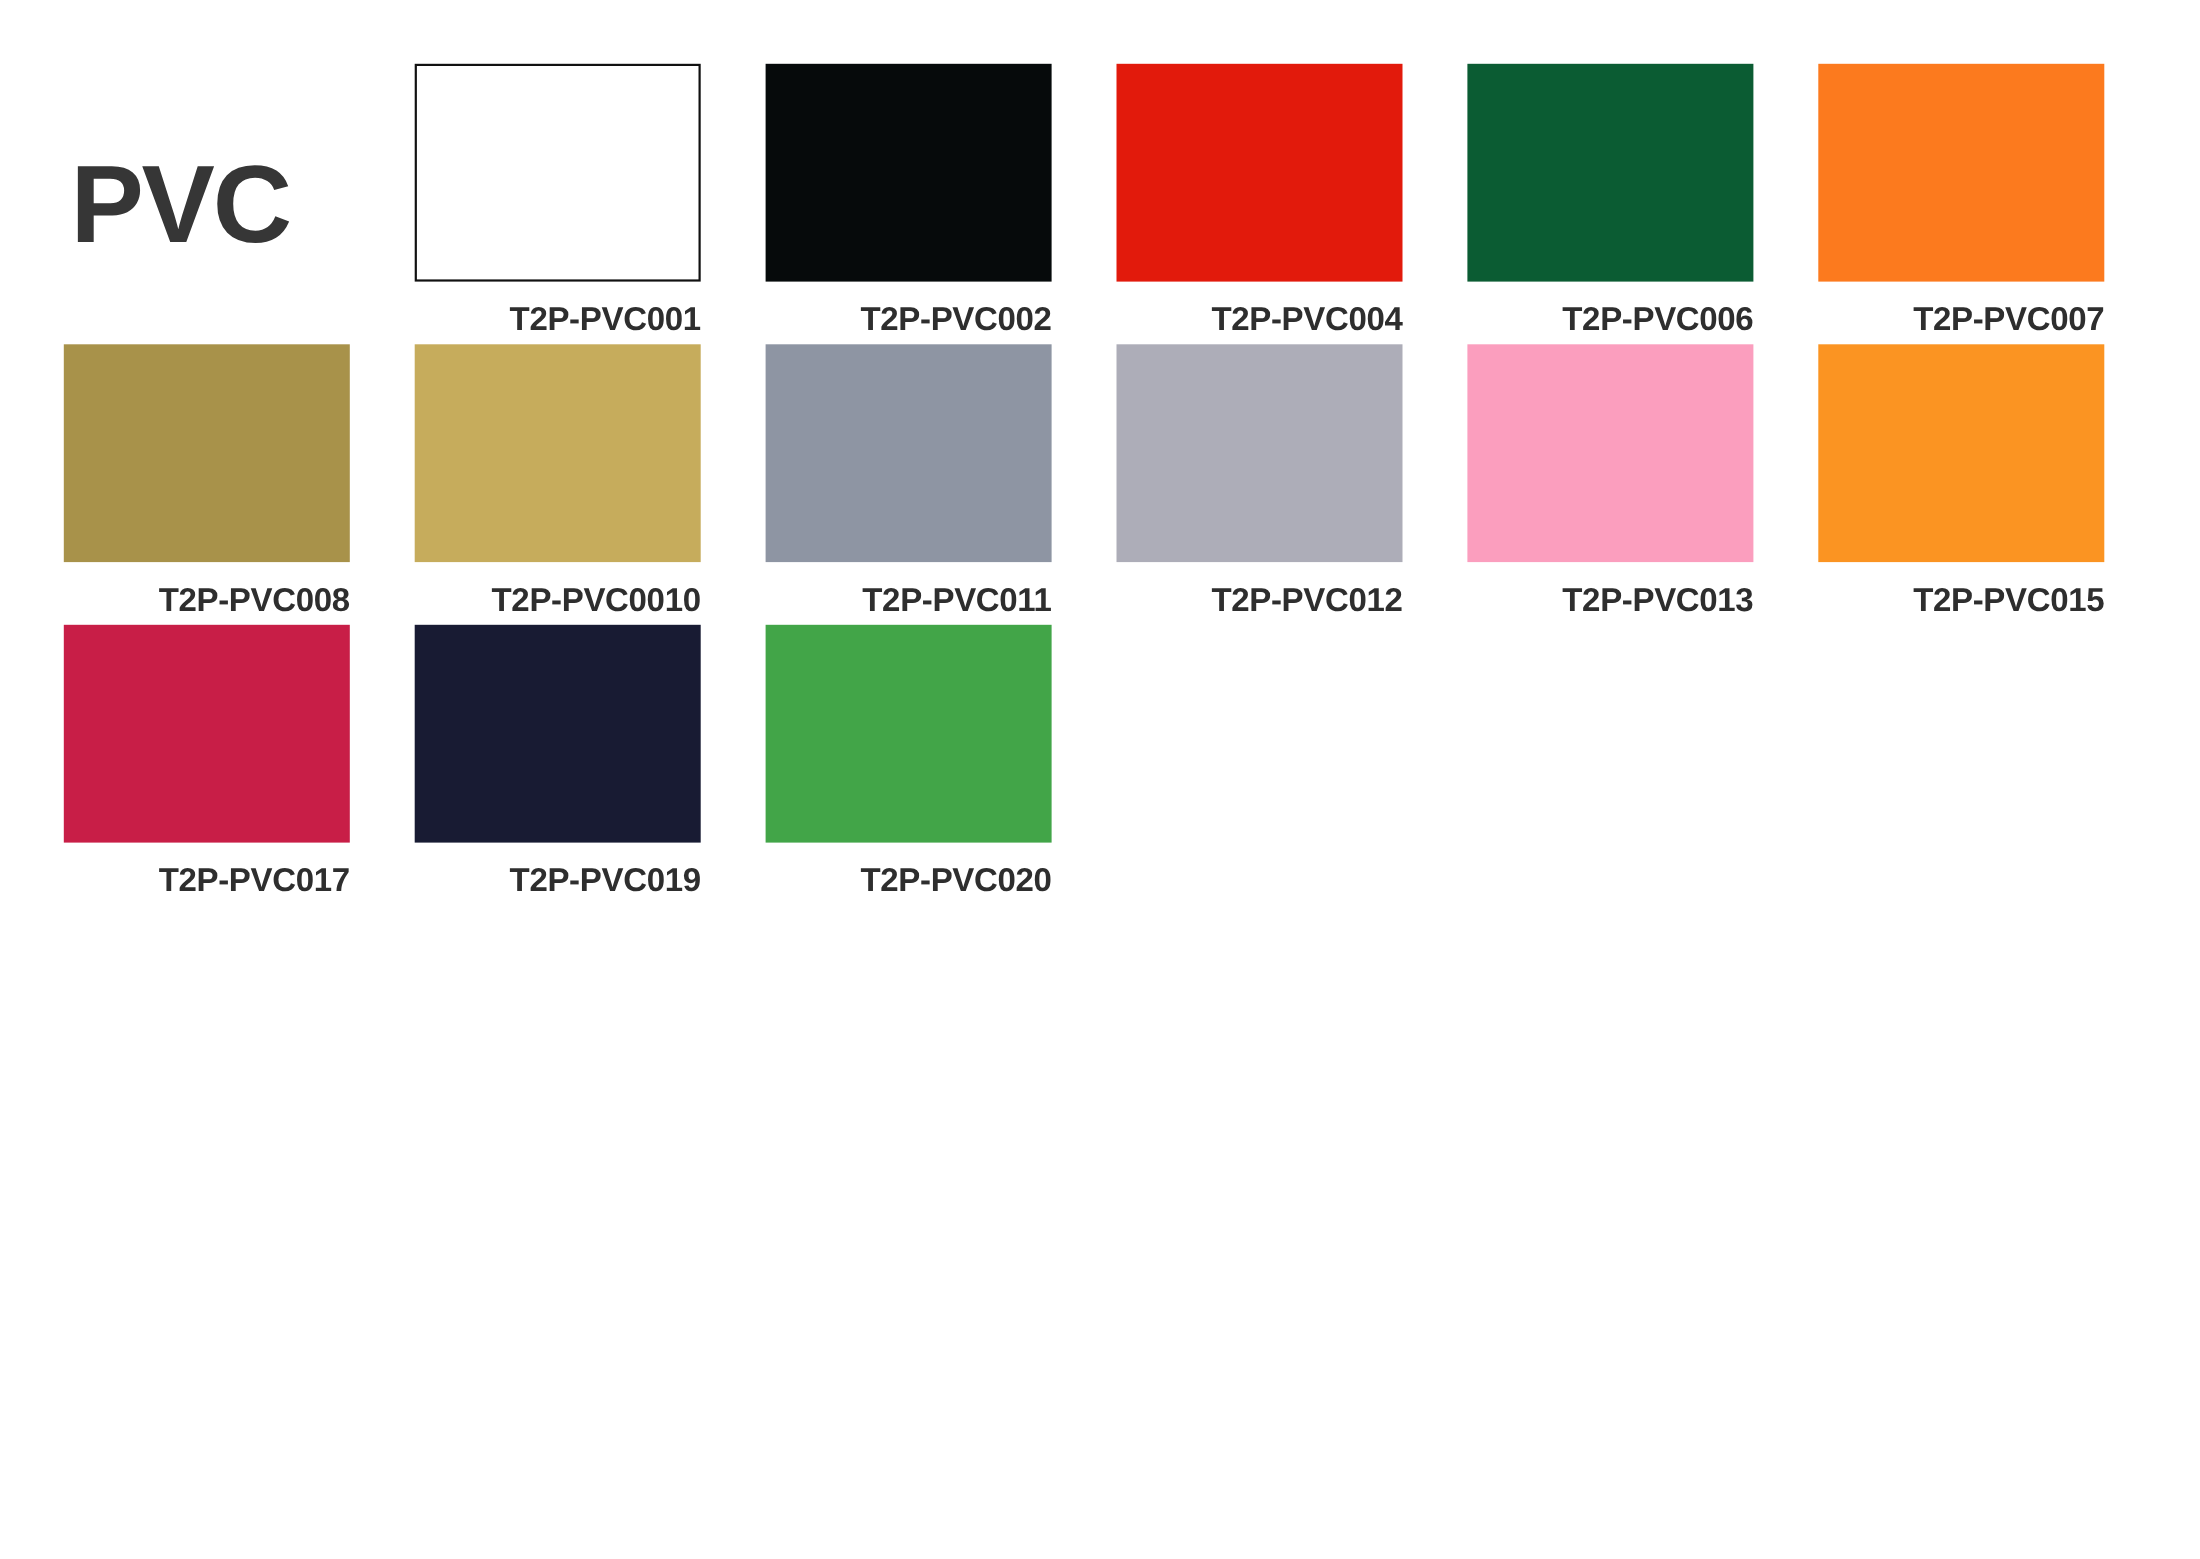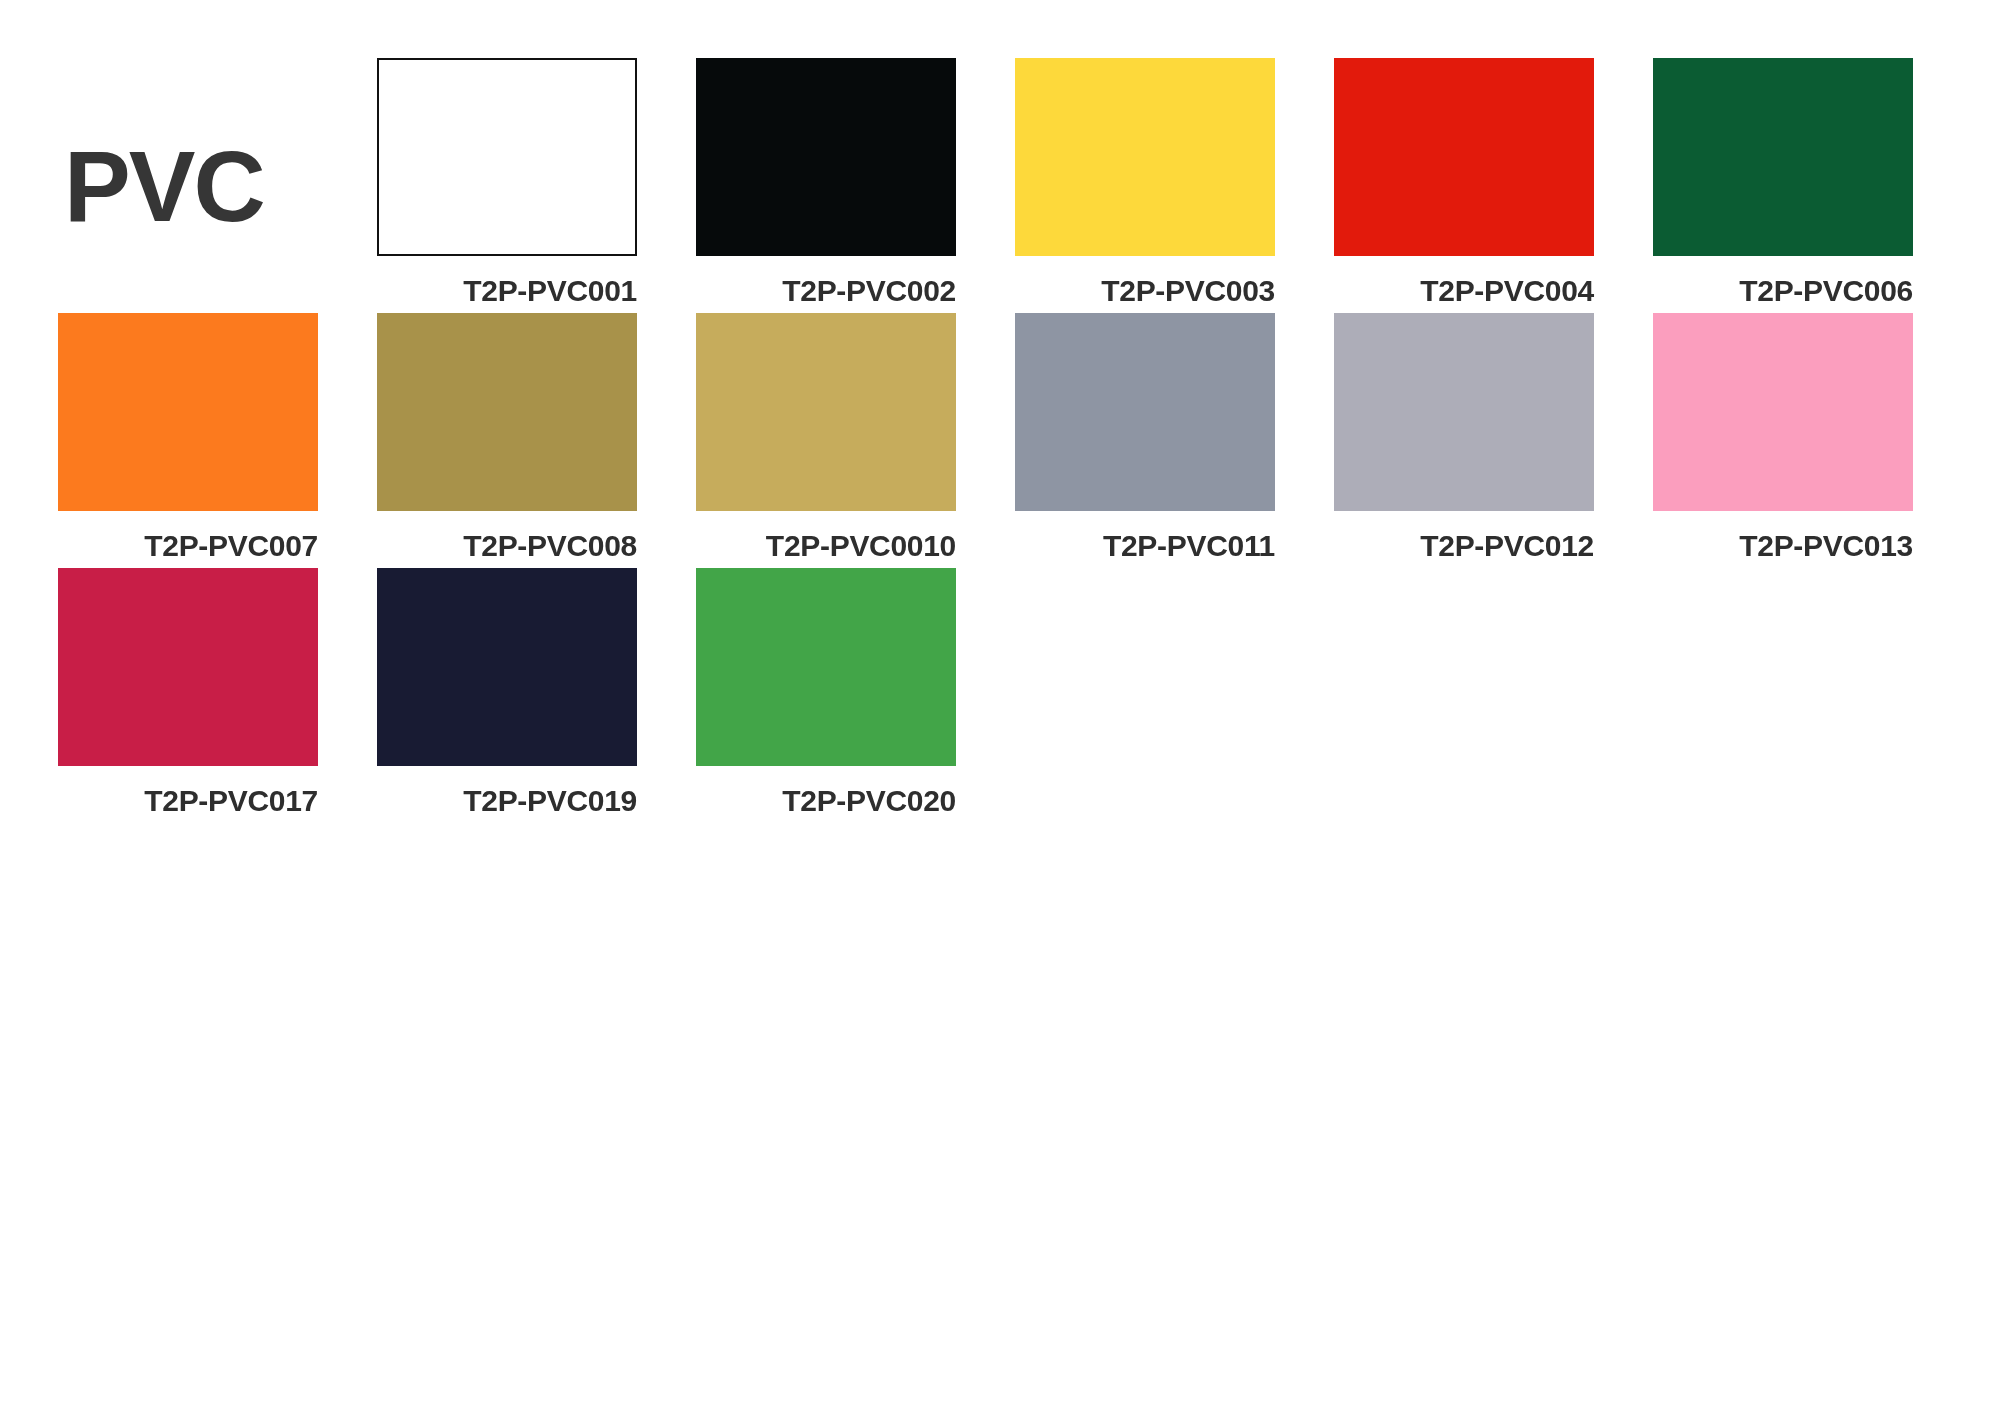--- a/index.html
+++ b/index.html
@@ -103,24 +103,20 @@
 
   <div class="cell">
         <div class="swatch bordered" style="background: rgb(255, 255, 255);"></div>
         <span class="swatch-label">T2P-PVC001</span>
       </div>
       <div class="cell">
         <div class="swatch" style="background: rgb(6, 10, 11);"></div>
         <span class="swatch-label">T2P-PVC002</span>
       </div>
       <div class="cell">
-        <div class="swatch" style="background: rgb(253, 217, 59);"></div>
-        <span class="swatch-label">T2P-PVC003</span>
-      </div>
-      <div class="cell">
         <div class="swatch" style="background: rgb(226, 26, 12);"></div>
         <span class="swatch-label">T2P-PVC004</span>
       </div>
       <div class="cell">
         <div class="swatch" style="background: rgb(11, 92, 51);"></div>
         <span class="swatch-label">T2P-PVC006</span>
       </div>
       <div class="cell">
         <div class="swatch" style="background: rgb(252, 122, 30);"></div>
         <span class="swatch-label">T2P-PVC007</span>
@@ -139,20 +135,24 @@
       </div>
       <div class="cell">
         <div class="swatch" style="background: rgb(173, 173, 184);"></div>
         <span class="swatch-label">T2P-PVC012</span>
       </div>
       <div class="cell">
         <div class="swatch" style="background: rgb(251, 158, 190);"></div>
         <span class="swatch-label">T2P-PVC013</span>
       </div>
       <div class="cell">
+        <div class="swatch" style="background: rgb(251, 148, 34);"></div>
+        <span class="swatch-label">T2P-PVC015</span>
+      </div>
+      <div class="cell">
         <div class="swatch" style="background: rgb(200, 30, 71);"></div>
         <span class="swatch-label">T2P-PVC017</span>
       </div>
       <div class="cell">
         <div class="swatch" style="background: rgb(24, 27, 51);"></div>
         <span class="swatch-label">T2P-PVC019</span>
       </div>
       <div class="cell">
         <div class="swatch" style="background: rgb(66, 165, 72);"></div>
         <span class="swatch-label">T2P-PVC020</span>

